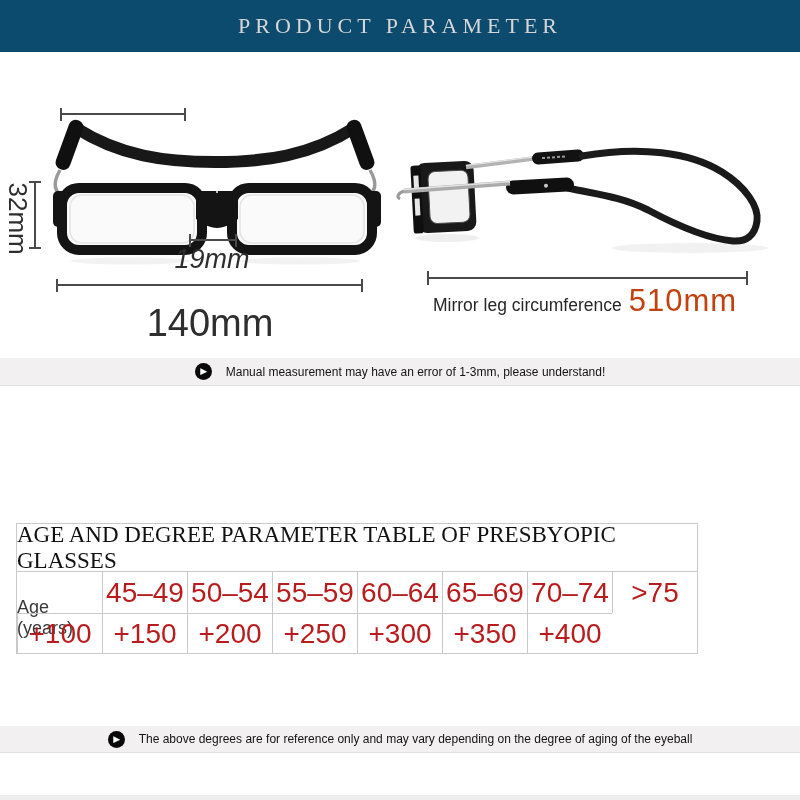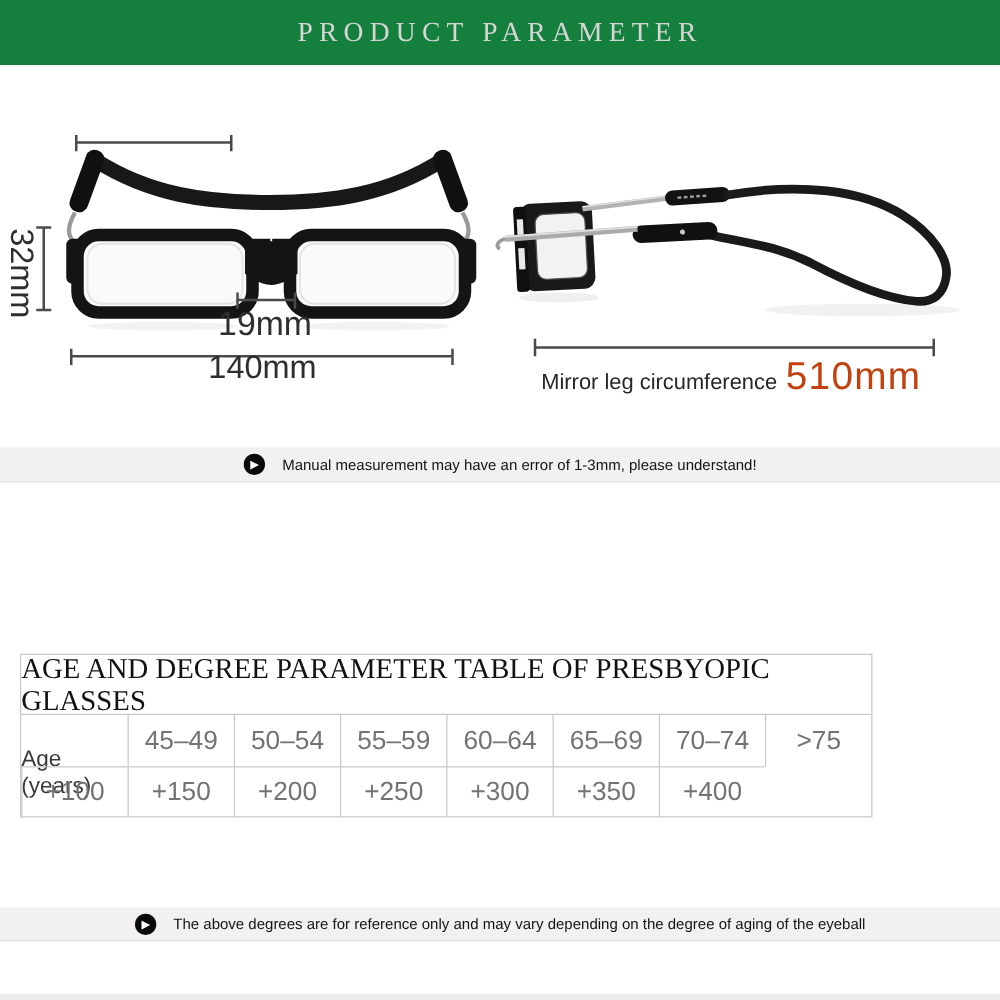--- a/index.html
+++ b/index.html
@@ -1,33 +1,33 @@
 <!DOCTYPE html>
 <html><head>
 <meta charset="utf-8">
 <style>
   * { margin:0; padding:0; box-sizing:border-box; }
   html,body { width:800px; height:800px; background:#fff; font-family:"Liberation Sans", sans-serif; }
   #stage { position:relative; width:800px; height:800px; overflow:hidden; background:#fff; }
 
   
-  .header-bar { position:absolute; left:0; top:0; width:800px; height:52px; background:#15803d;
+  .header-bar { position:absolute; left:0; top:0; width:800px; height:52px; background:#0c4a6e;
     display:flex; align-items:center; justify-content:center; }
   .header-title { font-family:"Liberation Serif", serif; font-size:22px; letter-spacing:5px;
     color:#d6d6d6; font-weight:400; }
 
   
   .glasses-svg { position:absolute; left:0; top:52px; width:800px; height:330px; }
 
   
   .dim { position:absolute; color:#2e2e2e; text-align:center; }
   .dim-50 { left:58px; top:84px; width:128px; font-size:27px; }
   .dim-32 { left:-18px; top:202px; width:70px; font-size:26px; transform:rotate(90deg); }
-  .dim-19 { left:152px; top:244px; width:120px; font-size:27px; }
-  .dim-140 { left:135px; top:278px; width:150px; font-size:26px; }
+  .dim-19 { left:152px; top:244px; width:120px; font-size:27px;font-style:italic; }
+  .dim-140 { left:135px; top:302px; width:150px; font-size:38px; }
   .dim-temple { left:433px; top:283px; width:340px; display:flex; align-items:baseline; gap:7px; text-align:left; }
   .temple-label { font-size:17.5px; color:#262626;text-align:center; }
   .temple-value { font-size:31px; color:#c2410c; letter-spacing:1px; }
 
   
   .note-bar { position:absolute; left:0; width:800px; background:#f2f0f0;
     display:flex; align-items:center; justify-content:center; gap:14px;
     border-bottom:1px solid #e4e1e1; }
   .note-1 { top:358px; height:28px; }
   .note-2 { top:726px; height:27px; }
@@ -37,21 +37,21 @@
   .note-text { font-size:12px; color:#141414; }
 
   
   .param-table { position:absolute; left:16px; top:523px; width:682px; height:131px;
     border:1px solid #c9c9c9; display:grid;
     grid-template-columns:85px repeat(7, 1fr);
     grid-template-rows:48px 41px 40px; }
   .t-title { grid-column:1 / span 8; display:flex; align-items:center; justify-content:center;
     font-family:"Liberation Serif", serif; font-size:23px; color:#111; border-bottom:1px solid #c9c9c9; }
   .t-cell { display:flex; align-items:center; justify-content:center;
-    border-left:1px solid #c9c9c9; font-size:21px; color:#737373; }
+    border-left:1px solid #c9c9c9; font-size:28px; color:#b91c1c; }
   .t-cell.first { border-left:none; font-size:18px; color:#3a3a3a;margin-top:46px; }
   .t-cell.r2 { border-top:1px solid #c9c9c9; }
 
   .bottom-strip { position:absolute; left:0; top:795px; width:800px; height:5px; background:#ededed; }
 </style>
 </head>
 <body>
 
 <div id="stage">
 

